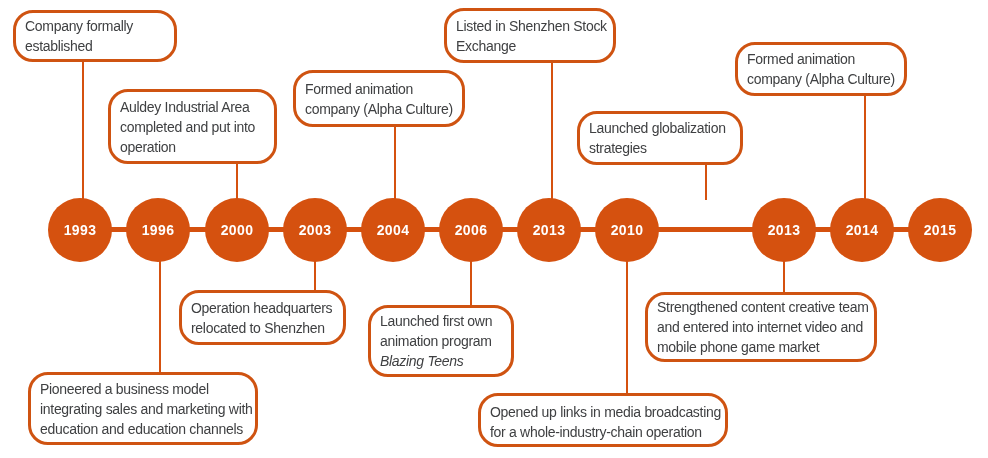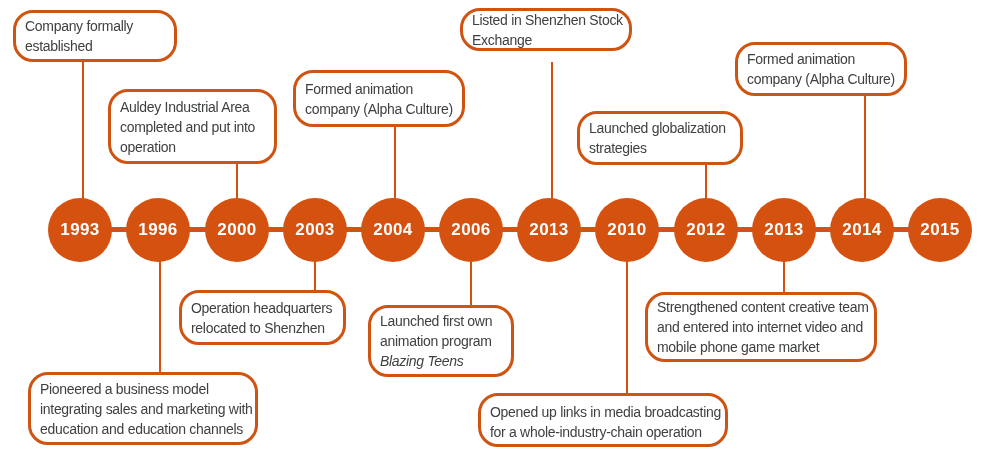--- a/index.html
+++ b/index.html
@@ -33,21 +33,21 @@
     position: absolute;
     top: 198px;
     width: 64px;
     height: 64px;
     border-radius: 50%;
     background: var(--accent);
     display: flex;
     align-items: center;
     justify-content: center;
     color: var(--year-text);
-    font-size: 17px;
+    font-size: 14px;
     font-weight: bold;
     letter-spacing: 0.4px;
   }
   .box {
     position: absolute;
     box-sizing: border-box;
     background: #ffffff;
     border: 3px solid var(--box-border);
     border-radius: 20px;
     padding: 2px 9px;
@@ -88,21 +88,21 @@
   </div>
   <div class="box" style="left:108px; top:89px;  width:169px; height:75px;">
     <span>Auldey Industrial Area
 completed and put into
 operation</span>
   </div>
   <div class="box" style="left:293px; top:70px;  width:172px; height:57px;">
     <span>Formed animation
 company (Alpha Culture)</span>
   </div>
-  <div class="box" style="left:460px; top:8px;   width:172px; height:43px;">
+  <div class="box" style="left:444px; top:8px;   width:172px; height:55px;">
     <span>Listed in Shenzhen Stock
 Exchange</span>
   </div>
   <div class="box" style="left:577px; top:111px; width:166px; height:54px;">
     <span>Launched globalization
 strategies</span>
   </div>
   <div class="box" style="left:735px; top:42px;  width:172px; height:54px;">
     <span>Formed animation
 company (Alpha Culture)</span>
@@ -149,23 +149,20 @@
     </div>
   <div class="year" style="left:439px;">
       <span>2006</span>
     </div>
   <div class="year" style="left:517px;">
       <span>2013</span>
     </div>
   <div class="year" style="left:595px;">
       <span>2010</span>
     </div>
-  <div class="year" style="left:674px;">
-      <span>2012</span>
-    </div>
   <div class="year" style="left:752px;">
       <span>2013</span>
     </div>
   <div class="year" style="left:830px;">
       <span>2014</span>
     </div>
   <div class="year" style="left:908px;">
       <span>2015</span>
     </div>
 

